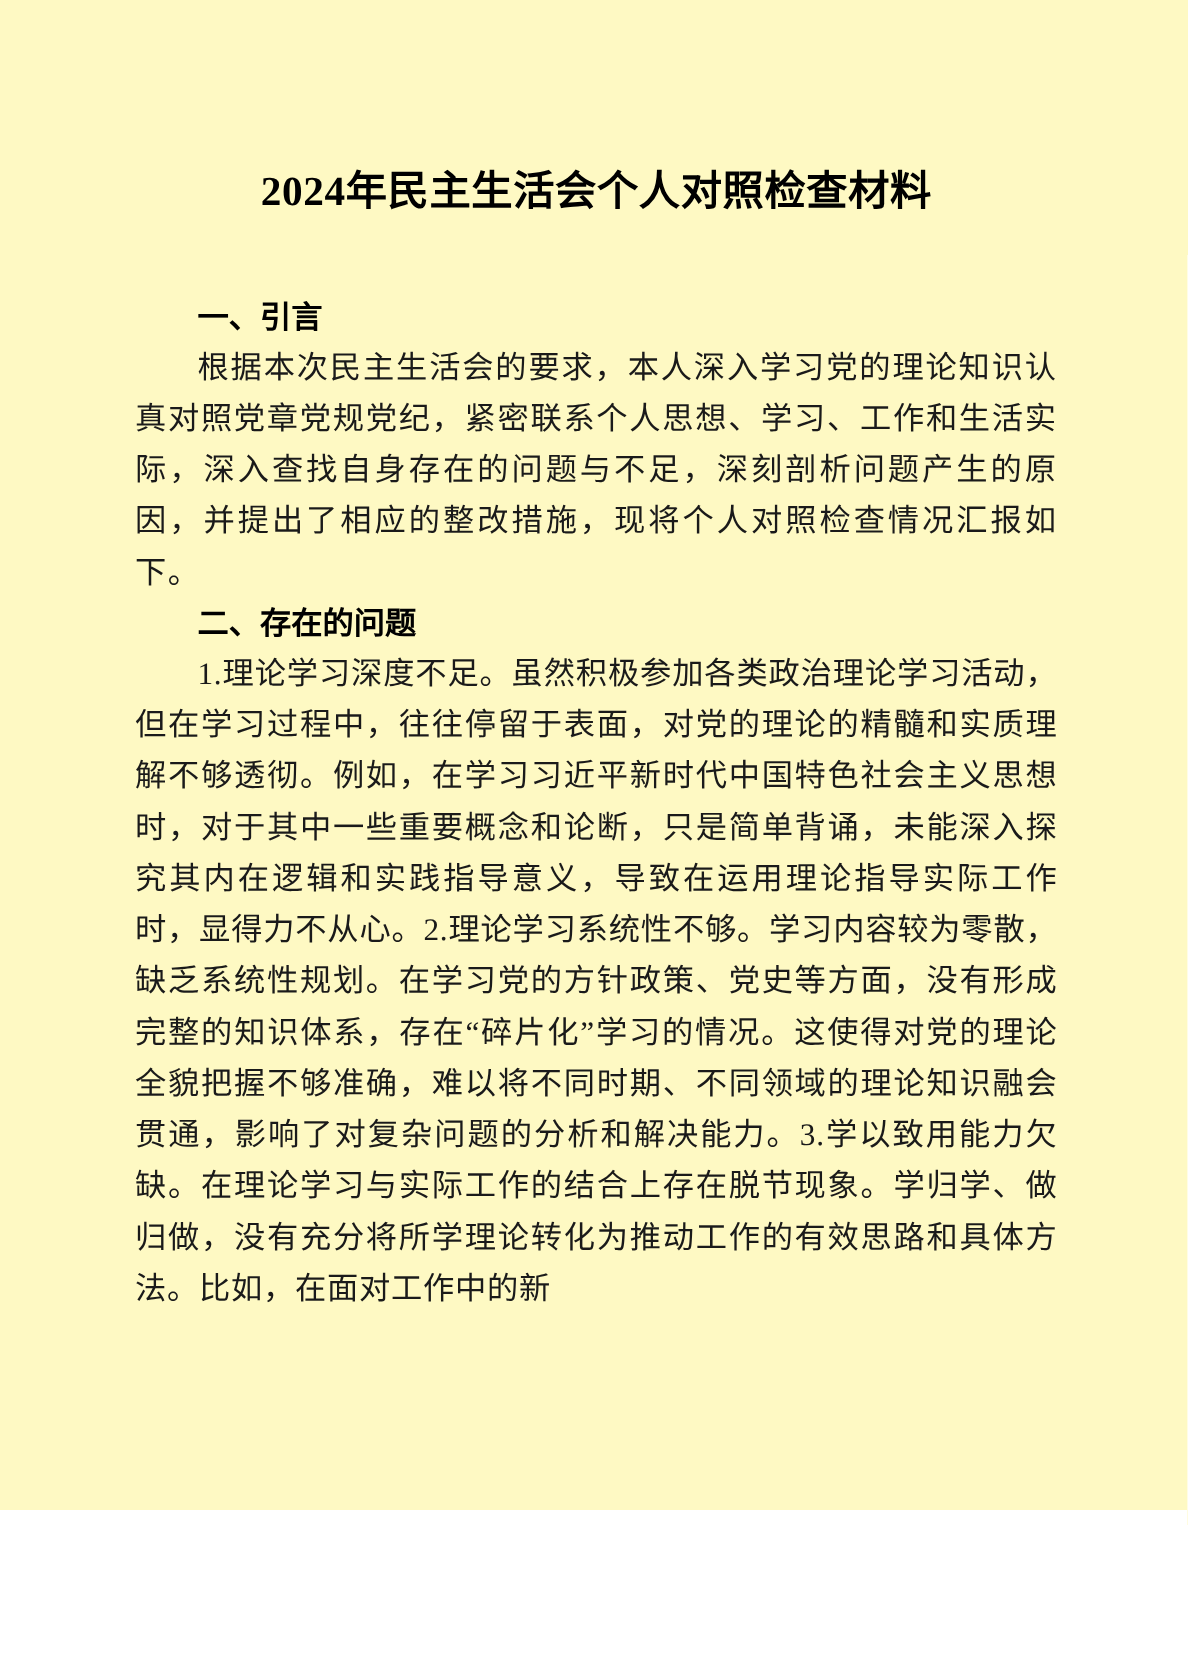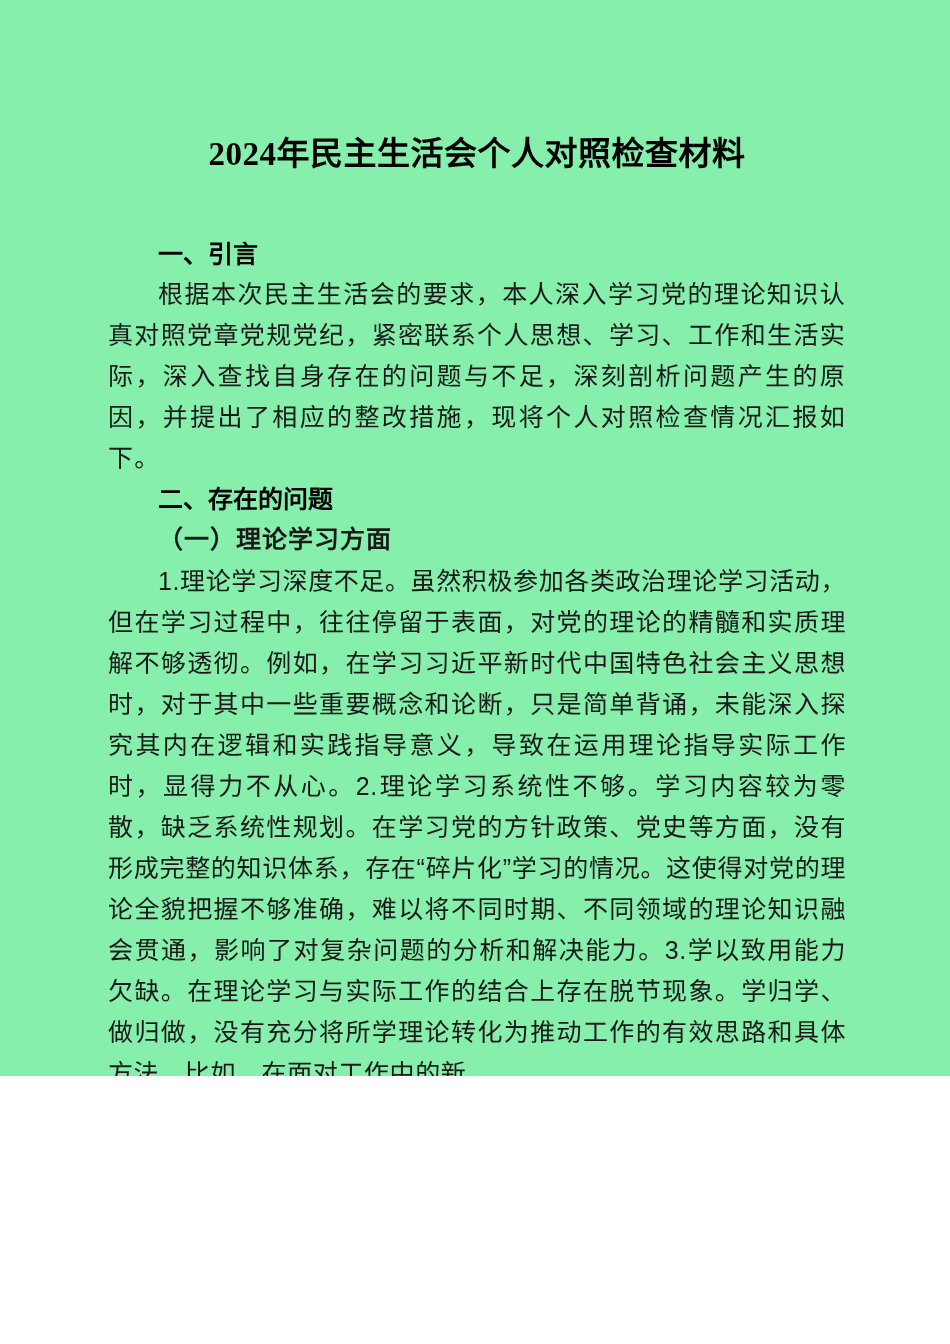--- a/index.html
+++ b/index.html
@@ -4,22 +4,22 @@
 <title>2024年民主生活会个人对照检查材料</title>
 <style>
   html, body {
     margin: 0;
     padding: 0;
     background: #ffffff;
   }
   .page {
     position: relative;
     width: 950px;
-    height: 1076px;
-    background: #86efac;
+    height: 1208px;
+    background: #fef9c3;
     margin: 0 auto;
     overflow: hidden;
     box-sizing: border-box;
   }
   .doc-body {
     position: absolute;
     left: 108px;
     top: 0;
     width: 738px;
   }
@@ -55,21 +55,21 @@
     font-family: "Liberation Serif", "DejaVu Serif", serif;
     font-size: 25px;
     line-height: 42px;
     color: #1a1a1a;
     text-indent: 50px;
     letter-spacing: 1px;
   }
   .para {
     margin: 0;
     padding: 0;
-    font-family: Liberation Sans, sans-serif;
+    font-family: Liberation Serif, serif;
     font-size: 25px;
     line-height: 41px;
     color: #1a1a1a;
     text-align: justify;
     text-justify: inter-character;
     text-indent: 50px;
     letter-spacing: 1.2px;
     word-break: break-all;
   }
   .para.tight {
@@ -86,18 +86,17 @@
     <h1 class="doc-title">2024年民主生活会个人对照检查材料</h1>
 
     <div class="spacer-sm"></div>
 
     <h2 class="h2 first">一、引言</h2>
 
     <p class="para">根据本次民主生活会的要求，本人深入学习党的理论知识认真对照党章党规党纪，紧密联系个人思想、学习、工作和生活实际，深入查找自身存在的问题与不足，深刻剖析问题产生的原因，并提出了相应的整改措施，现将个人对照检查情况汇报如下。</p>
 
     <h2 class="h2">二、存在的问题</h2>
 
-    <h3 class="h3">（一）理论学习方面</h3>
 
     <p class="para tight">1.理论学习深度不足。虽然积极参加各类政治理论学习活动，但在学习过程中，往往停留于表面，对党的理论的精髓和实质理解不够透彻。例如，在学习习近平新时代中国特色社会主义思想时，对于其中一些重要概念和论断，只是简单背诵，未能深入探究其内在逻辑和实践指导意义，导致在运用理论指导实际工作时，显得力不从心。2.理论学习系统性不够。学习内容较为零散，缺乏系统性规划。在学习党的方针政策、党史等方面，没有形成完整的知识体系，存在“碎片化”学习的情况。这使得对党的理论全貌把握不够准确，难以将不同时期、不同领域的理论知识融会贯通，影响了对复杂问题的分析和解决能力。3.学以致用能力欠缺。在理论学习与实际工作的结合上存在脱节现象。学归学、做归做，没有充分将所学理论转化为推动工作的有效思路和具体方法。比如，在面对工作中的新</p>
 
   </div>
 </div>
 
 </body></html>

